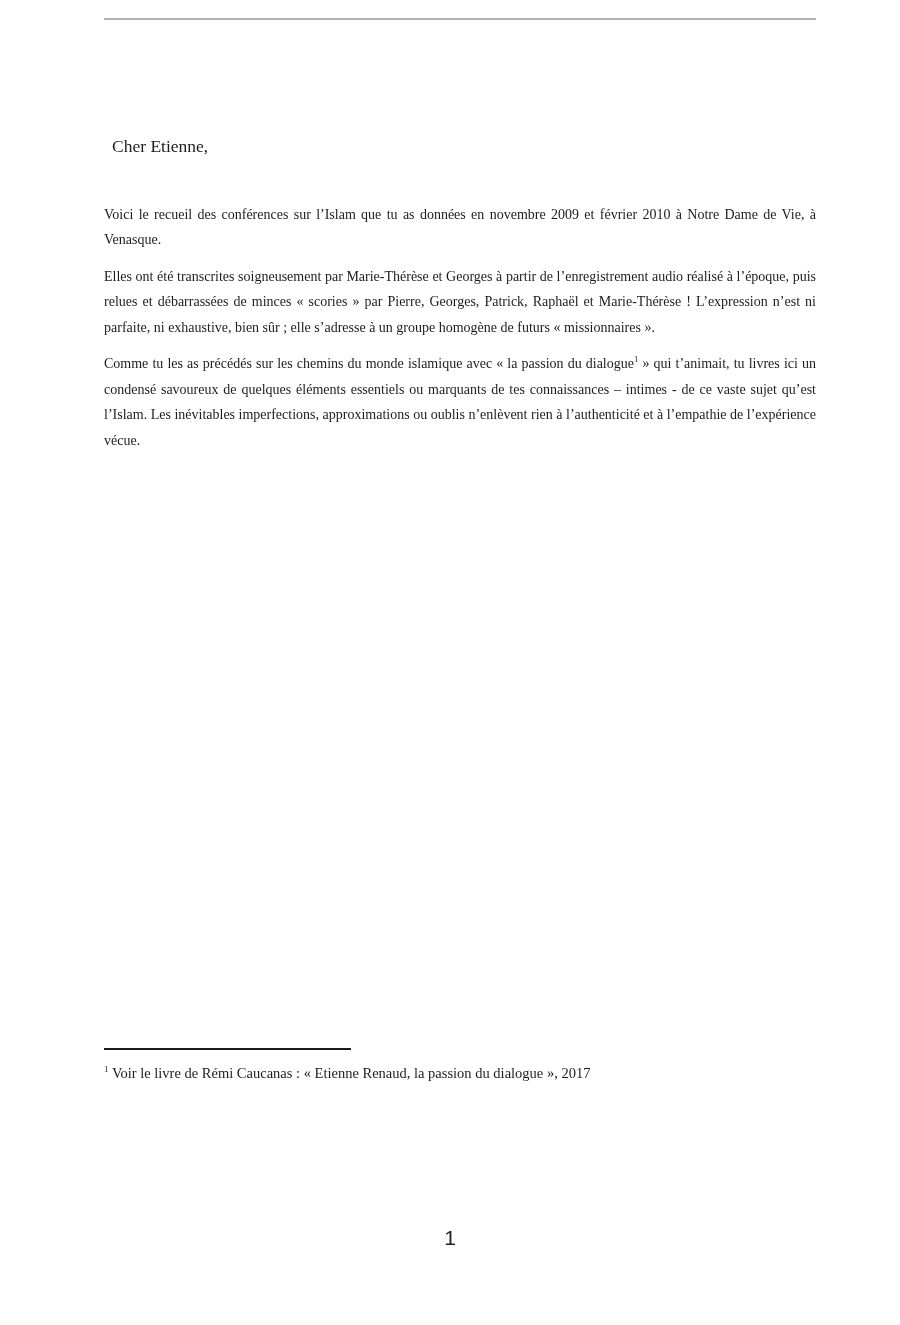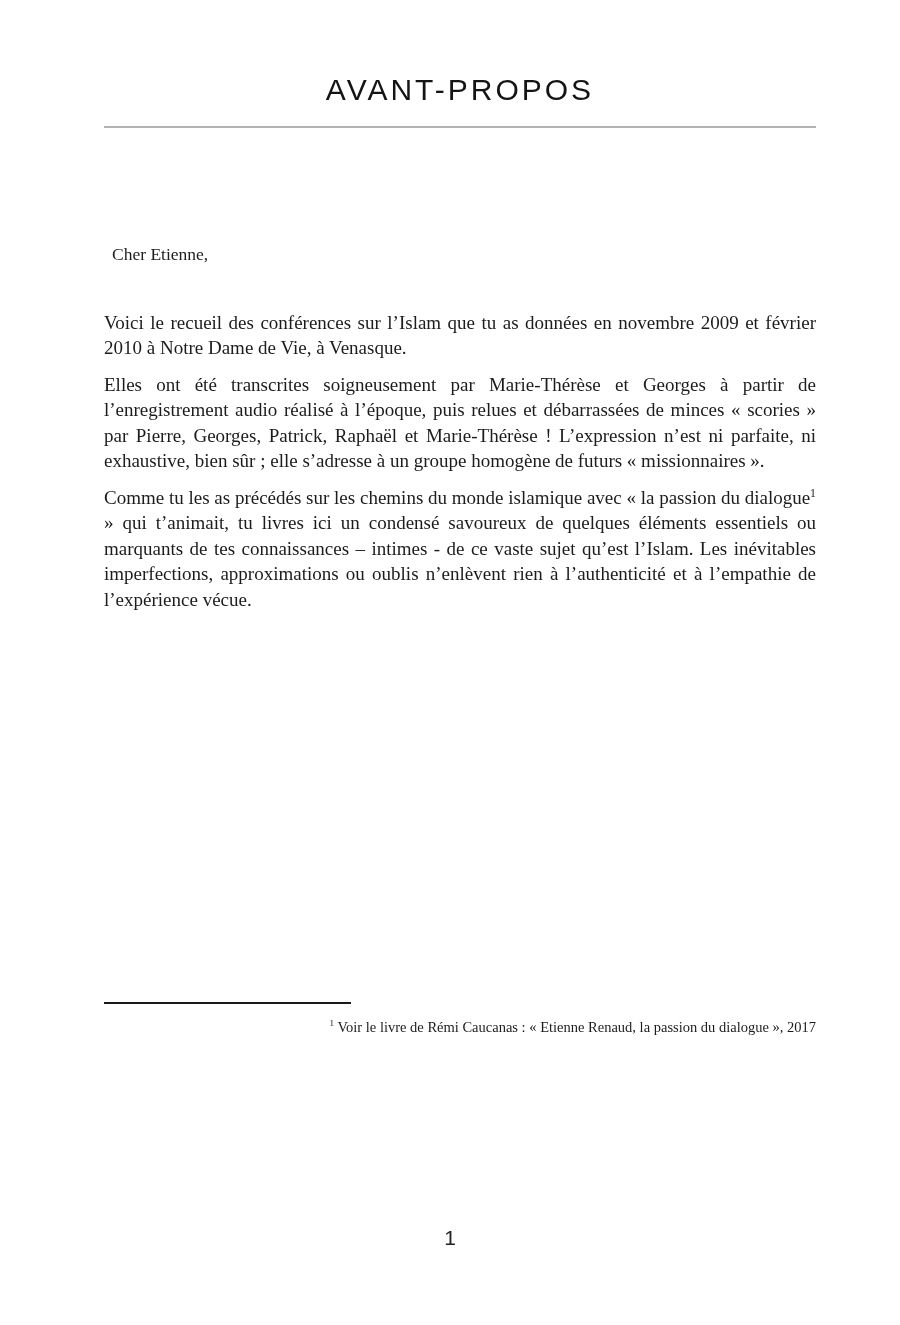--- a/index.html
+++ b/index.html
@@ -37,41 +37,40 @@
     border-top: 2px solid #b3b3b3;
     margin: 18px 0 0 0;
     height: 0;
   }
   .salutation {
     font-size: 17.5px;
     line-height: 25.5px;
     margin: 114px 0 42px 8px;
   }
   p.body-par {
-    font-size: 19px;
+    font-size: 14px;
     line-height: 25.5px;
     text-align: justify;
     margin: 0 0 11px 0;
   }
   sup.fn-ref, .footnote sup {
     font-size: 62%;
     line-height: 0;
   }
   .signature {
     font-size: 17.5px;
     line-height: 25.5px;
     text-align: right;
     margin: 74px 0 0 0;
   }
   .footnote-section {
     position: absolute;
     left: 104px;
-    top: 1002px;
+    top: 1048px;
     width: 712px;
-    text-align: right;
   }
   .footnote-sep {
     width: 247px;
     height: 0;
     border-top: 2px solid #1a1a1a;
   }
   .footnote {
     font-size: 14.5px;
     line-height: 20px;
     margin: 13px 0 0 0;
@@ -87,21 +86,20 @@
     font-size: 21px;
     color: #222222;
   }
 </style>
 </head>
 <body>
 
 <div class="page">
 
   <div class="content">
-    <h1 class="title">AVANT-PROPOS</h1>
     <hr class="title-rule">
 
     <p class="salutation">Cher Etienne,</p>
 
     <p class="body-par">Voici le recueil des conférences sur l’Islam que tu as données en novembre 2009 et février 2010 à Notre Dame de Vie, à Venasque.</p>
 
     <p class="body-par">Elles ont été transcrites soigneusement par Marie-Thérèse et Georges à partir de l’enregistrement audio réalisé à l’époque, puis relues et débarrassées de minces « scories » par Pierre, Georges, Patrick, Raphaël et Marie-Thérèse ! L’expression n’est ni parfaite, ni exhaustive, bien sûr ; elle s’adresse à un groupe homogène de futurs « missionnaires ».</p>
 
     <p class="body-par"><span>Comme tu les as précédés sur les chemins du monde islamique avec « la passion du dialogue</span><sup class="fn-ref">1</sup><span> » qui t’animait, tu livres ici un condensé savoureux de quelques éléments essentiels ou marquants de tes connaissances – intimes - de ce vaste sujet qu’est l’Islam. Les inévitables imperfections, approximations ou oublis n’enlèvent rien à l’authenticité et à l’empathie de l’expérience vécue.</span></p>
 

